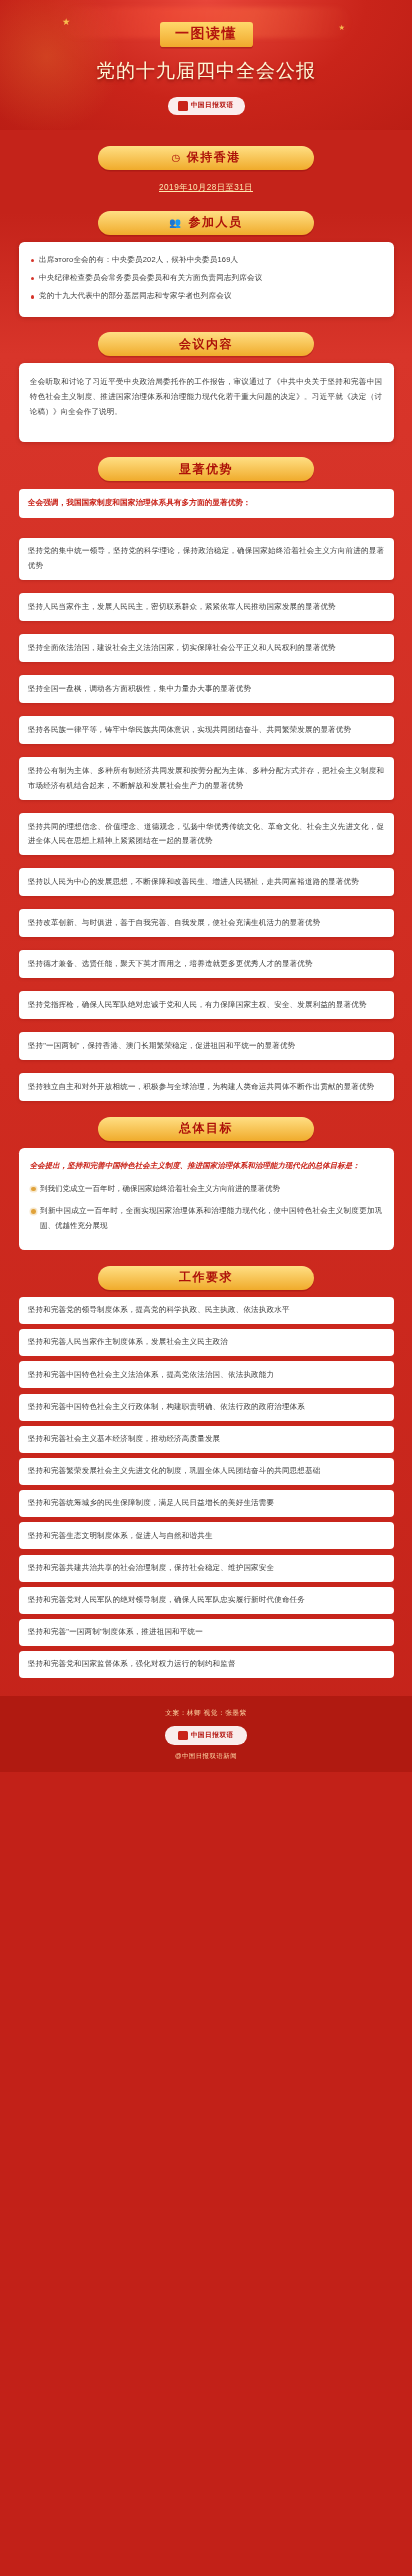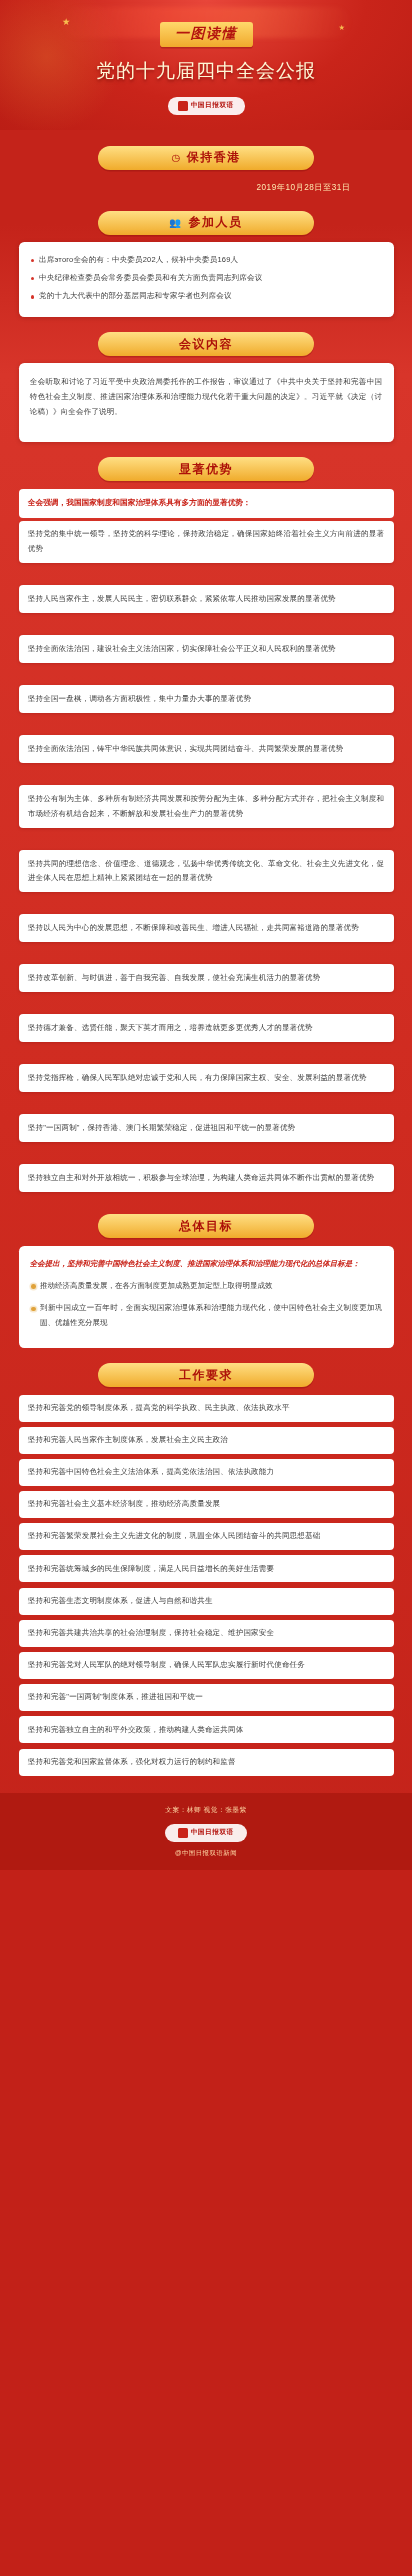--- a/index.html
+++ b/index.html
@@ -38,21 +38,20 @@
     background: linear-gradient(#ffd86b, #f0a92c);
     color: #b4150f;
     font-size: 14px;
     font-weight: bold;
     letter-spacing: 1.5px;
     padding: 3.6px 15.5px;
     border-radius: 3.1px;
     position: relative;
     z-index: 3;
     box-shadow: 0 1.5px 0 rgba(120,10,5,.35);
-    font-style: italic;
   }
   .main-title {
     position: relative;
     z-index: 3;
     margin-top: 11.3px;
     font-size: 19px;
     font-weight: normal;
     letter-spacing: 1px;
     color: #fff7d6;
     text-shadow: 0 1.5px 3.1px rgba(100,6,3,.6);
@@ -93,25 +92,26 @@
     font-size: 12px;
     font-weight: bold;
     letter-spacing: 1.5px;
     box-shadow: 0 1.5px 0 rgba(120,10,5,.3);
   }
   .sec-head .ic { font-size: 9.8px; }
 
   .band {
     margin: 0 auto;
     width: 289px;
-    text-align: right;
+    text-align: center;
     font-size: 8.2px;
     color: #ffe9b0;
     letter-spacing: 0.5px;
     padding: 5.2px 0 2.1px;
+    text-decoration: underline;
   }
 
   
   .wrap { padding: 0 18.5px; border-radius: 27px; }
   .card {
     background: #fff;
     border-radius: 5.2px;
     padding: 10.3px 11.3px;
     color: #3a3a3a;
     font-size: 7.5px;
@@ -141,34 +141,34 @@
 
   
   .adv-list { padding: 0 18.5px; }
   .adv-item {
     background: #fff;
     border-radius: 4.1px;
     color: #3a3a3a;
     font-size: 7.5px;
     line-height: 1.95;
     padding: 6.7px 9.3px;
-    margin-bottom: 22px;
+    margin-bottom: 13px;
     text-align: justify;
     letter-spacing: 0.2px;
     box-shadow: 0 1px 3.1px rgba(90,5,2,.2);
   }
   .adv-intro {
     background: #fff;
     border-radius: 4.1px;
     color: #c9241a;
     font-weight: bold;
     font-size: 7.7px;
     line-height: 1.9;
     padding: 7.2px 9.3px;
-    margin-bottom: 3px;
+    margin-bottom: 20px;
     text-align: justify;
   }
 
   
   .goal-card {
     background: #fff;
     border-radius: 5.2px;
     margin: 0 18.5px;
     padding: 10.3px 11.3px;
     color: #3a3a3a;
@@ -287,55 +287,55 @@
 
   <div class="sec-head">
     <span>显著优势</span>
   </div>
   <div class="adv-list">
     <div class="adv-intro">全会强调，我国国家制度和国家治理体系具有多方面的显著优势：</div>
     <div class="adv-item">坚持党的集中统一领导，坚持党的科学理论，保持政治稳定，确保国家始终沿着社会主义方向前进的显著优势</div>
     <div class="adv-item">坚持人民当家作主，发展人民民主，密切联系群众，紧紧依靠人民推动国家发展的显著优势</div>
     <div class="adv-item">坚持全面依法治国，建设社会主义法治国家，切实保障社会公平正义和人民权利的显著优势</div>
     <div class="adv-item">坚持全国一盘棋，调动各方面积极性，集中力量办大事的显著优势</div>
-    <div class="adv-item">坚持全面依法治国，铸牢中华民族共同体意识，实现共同团结奋斗、共同繁荣发展的显著优势</div>
+    <div class="adv-item">坚持各民族一律平等，铸牢中华民族共同体意识，实现共同团结奋斗、共同繁荣发展的显著优势</div>
     <div class="adv-item">坚持公有制为主体、多种所有制经济共同发展和按劳分配为主体、多种分配方式并存，把社会主义制度和市场经济有机结合起来，不断解放和发展社会生产力的显著优势</div>
     <div class="adv-item">坚持共同的理想信念、价值理念、道德观念，弘扬中华优秀传统文化、革命文化、社会主义先进文化，促进全体人民在思想上精神上紧紧团结在一起的显著优势</div>
     <div class="adv-item">坚持以人民为中心的发展思想，不断保障和改善民生、增进人民福祉，走共同富裕道路的显著优势</div>
     <div class="adv-item">坚持改革创新、与时俱进，善于自我完善、自我发展，使社会充满生机活力的显著优势</div>
     <div class="adv-item">坚持德才兼备、选贤任能，聚天下英才而用之，培养造就更多更优秀人才的显著优势</div>
     <div class="adv-item">坚持党指挥枪，确保人民军队绝对忠诚于党和人民，有力保障国家主权、安全、发展利益的显著优势</div>
     <div class="adv-item">坚持"一国两制"，保持香港、澳门长期繁荣稳定，促进祖国和平统一的显著优势</div>
     <div class="adv-item">坚持独立自主和对外开放相统一，积极参与全球治理，为构建人类命运共同体不断作出贡献的显著优势</div>
   </div>
 
   <div class="sec-head">
     <span>总体目标</span>
   </div>
   <div class="goal-card">
     <div class="goal-lead">全会提出，坚持和完善中国特色社会主义制度、推进国家治理体系和治理能力现代化的总体目标是：</div>
-    <div class="goal-step">推动经济高质量发展，在各方面制度更加成熟更加定型上取得明显成效</div>
+    <div class="goal-step">到我们党成立一百年时，确保国家始终沿着社会主义方向前进的显著优势</div>
     <div class="goal-step">到新中国成立一百年时，全面实现国家治理体系和治理能力现代化，使中国特色社会主义制度更加巩固、优越性充分展现</div>
   </div>
 
   <div class="sec-head">
     <span>工作要求</span>
   </div>
   <div class="req-list">
     <div class="req-item">坚持和完善党的领导制度体系，提高党的科学执政、民主执政、依法执政水平</div>
     <div class="req-item">坚持和完善人民当家作主制度体系，发展社会主义民主政治</div>
     <div class="req-item">坚持和完善中国特色社会主义法治体系，提高党依法治国、依法执政能力</div>
+    <div class="req-item">坚持和完善中国特色社会主义行政体制，构建职责明确、依法行政的政府治理体系</div>
     <div class="req-item">坚持和完善社会主义基本经济制度，推动经济高质量发展</div>
     <div class="req-item">坚持和完善繁荣发展社会主义先进文化的制度，巩固全体人民团结奋斗的共同思想基础</div>
     <div class="req-item">坚持和完善统筹城乡的民生保障制度，满足人民日益增长的美好生活需要</div>
     <div class="req-item">坚持和完善生态文明制度体系，促进人与自然和谐共生</div>
     <div class="req-item">坚持和完善共建共治共享的社会治理制度，保持社会稳定、维护国家安全</div>
     <div class="req-item">坚持和完善党对人民军队的绝对领导制度，确保人民军队忠实履行新时代使命任务</div>
     <div class="req-item">坚持和完善"一国两制"制度体系，推进祖国和平统一</div>
-    <div class="req-item">坚持和完善独立自主的和平外交政策，推动构建人类命运共同体</div>
     <div class="req-item">坚持和完善党和国家监督体系，强化对权力运行的制约和监督</div>
   </div>
 
   <div class="footer">
     <div class="credits">文案：林卿   视觉：张墨紫</div>
     <div class="footer-brand">
       <span class="sq"></span>
       <span class="txt">中国日报双语</span>
     </div>
     <div class="footer-weibo">@中国日报双语新闻</div>

